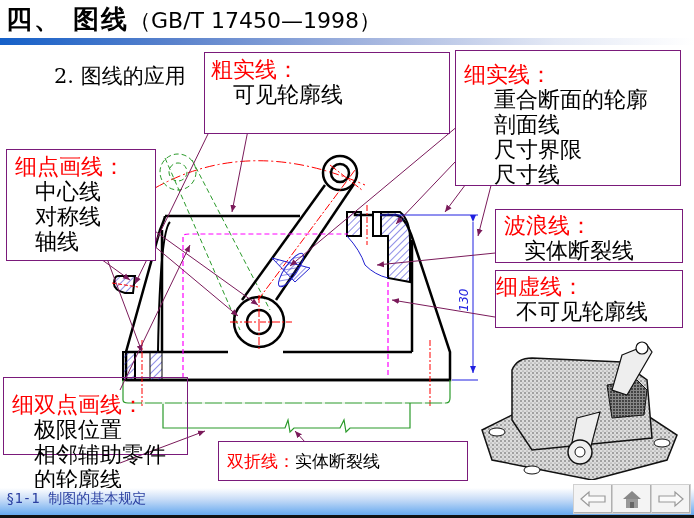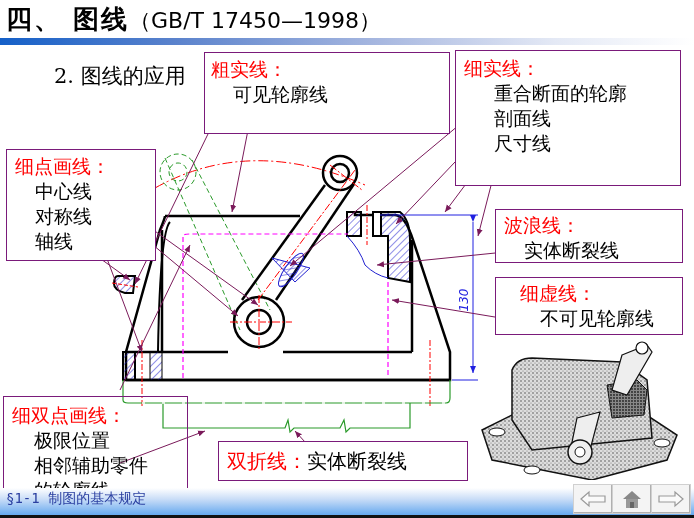--- a/index.html
+++ b/index.html
@@ -3,21 +3,21 @@
 <meta charset="utf-8">
 <style>
   html, body { margin:0; padding:0; }
   body { width:694px; height:518px; position:relative; overflow:hidden; background:#ffffff;
          font-family:"DejaVu Serif","Liberation Serif",serif; }
   .title { position:absolute; left:6px; top:2px; font-size:26px; font-weight:bold; color:#000; letter-spacing:2px; white-space:nowrap; }
   .title .std { font-family:"DejaVu Sans","Liberation Sans",sans-serif; font-weight:normal; font-size:22px; letter-spacing:0; }
   .title-bar { position:absolute; left:0; top:38px; width:694px; height:7px;
                background:linear-gradient(to right,#1560c8 0%,#5a82cc 25%,#a8b8e0 55%,#e4e9f5 80%,#ffffff 100%); }
   .subtitle { position:absolute; left:30px; top:62px; font-size:21px; color:#000; white-space:nowrap;margin-left:24px; }
-  .box { position:absolute; border:1.5px solid #7a1a7a; background:#fff; font-size:19px; line-height:25px; color:#000; }
+  .box { position:absolute; border:1.5px solid #7a1a7a; background:#fff; font-size:22px; line-height:25px; color:#000; }
   .box .head { color:#ff0000; }
   .box .item { padding-left:22px; white-space:nowrap; }
   svg.drawing { position:absolute; left:0; top:0; }
   .footer { position:absolute; left:0; top:488px; width:694px; height:28px;
             background:linear-gradient(to bottom,#ffffff 0%,#c9ddf7 40%,#5fa5ee 100%); }
   .footer-line { position:absolute; left:0; top:515px; width:694px; height:3px; background:#111; }
   .footer-text { position:absolute; left:6px; top:490px; font-size:14px; color:#2a3fa0; white-space:nowrap;
                  font-family:"DejaVu Sans Mono","Liberation Mono",monospace; }
   .nav { position:absolute; top:484px; width:38px; height:28px; background:#f4f4f4; border:1px solid #d0d0d0;
          box-shadow:inset -1px -1px 0 #b0b0b0; display:flex; align-items:center; justify-content:center; cursor:pointer; }
@@ -133,52 +133,53 @@
     <line x1="120" y1="463" x2="205" y2="431"></line>
     <line x1="315" y1="453" x2="295" y2="431"></line>
   </g>
 </svg>
 
 <div class="box" style="left:204px;top:52px;width:246px;height:82px;padding:4px 0 0 6px;box-sizing:border-box;">
   <div class="head">粗实线：</div>
   <div class="item">可见轮廓线</div>
 </div>
 
-<div class="box" style="left:455px;top:50px;width:226px;height:136px;padding:5px 0 0 8px;box-sizing:border-box;">
+<div class="box" style="left:455px;top:50px;width:226px;height:136px;padding:11px 0 0 8px;box-sizing:border-box;">
   <div class="head">细实线：</div>
   <div class="item" style="padding-left:30px">重合断面的轮廓</div>
   <div class="item" style="padding-left:30px">剖面线</div>
+  <div class="item" style="padding-left:30px">尺寸界限</div>
   <div class="item" style="padding-left:30px">尺寸线</div>
 </div>
 
 <div class="box" style="left:6px;top:149px;width:150px;height:112px;padding:4px 0 0 8px;box-sizing:border-box;">
   <div class="head">细点画线：</div>
   <div class="item" style="padding-left:20px">中心线</div>
   <div class="item" style="padding-left:20px">对称线</div>
   <div class="item" style="padding-left:20px">轴线</div>
 </div>
 
 <div class="box" style="left:495px;top:209px;width:188px;height:54px;padding:3px 0 0 8px;box-sizing:border-box;">
   <div class="head">波浪线：</div>
   <div class="item" style="padding-left:20px">实体断裂线</div>
 </div>
 
-<div class="box" style="left:495px;top:277px;width:188px;height:58px;padding:3px 0 0 24px;box-sizing:border-box;">
+<div class="box" style="left:495px;top:270px;width:188px;height:58px;padding:3px 0 0 0;box-sizing:border-box;">
   <div class="head">细虚线：</div>
   <div class="item" style="padding-left:20px">不可见轮廓线</div>
 </div>
 
-<div class="box" style="left:3px;top:396px;width:185px;height:110px;padding:6px 0 0 8px;box-sizing:border-box;background:transparent;">
+<div class="box" style="left:3px;top:377px;width:185px;height:78px;padding:14px 0 0 8px;box-sizing:border-box;background:transparent;">
   <div class="head">细双点画线：</div>
   <div class="item" style="padding-left:22px">极限位置</div>
   <div class="item" style="padding-left:22px">相邻辅助零件</div>
   <div class="item" style="padding-left:22px">的轮廓线</div>
 </div>
 
-<div class="box" style="left:218px;top:441px;width:250px;height:40px;padding:7px 0 0 8px;box-sizing:border-box;font-size:20px;white-space:nowrap;">
+<div class="box" style="left:218px;top:441px;width:250px;height:40px;padding:7px 0 0 8px;box-sizing:border-box;font-size:17px;white-space:nowrap;">
   <span class="head">双折线：</span><span>实体断裂线</span>
 </div>
 
 <svg class="iso" viewBox="0 0 208 140">
   <defs>
     <pattern id="stip" width="4" height="4" patternUnits="userSpaceOnUse">
       <rect width="4" height="4" fill="#ddd"></rect>
       <circle cx="1" cy="1" r="0.8" fill="#555"></circle>
       <circle cx="3" cy="3" r="0.6" fill="#777"></circle>
     </pattern>

